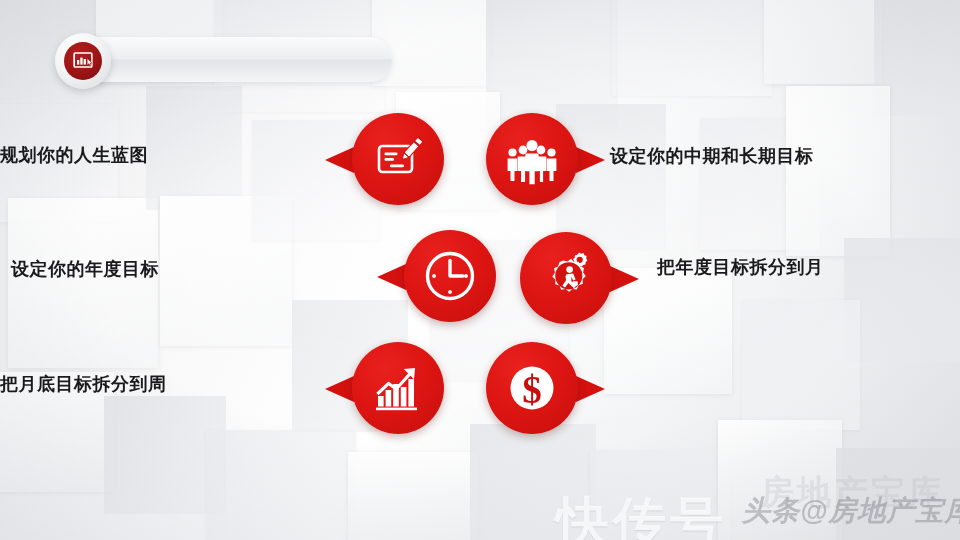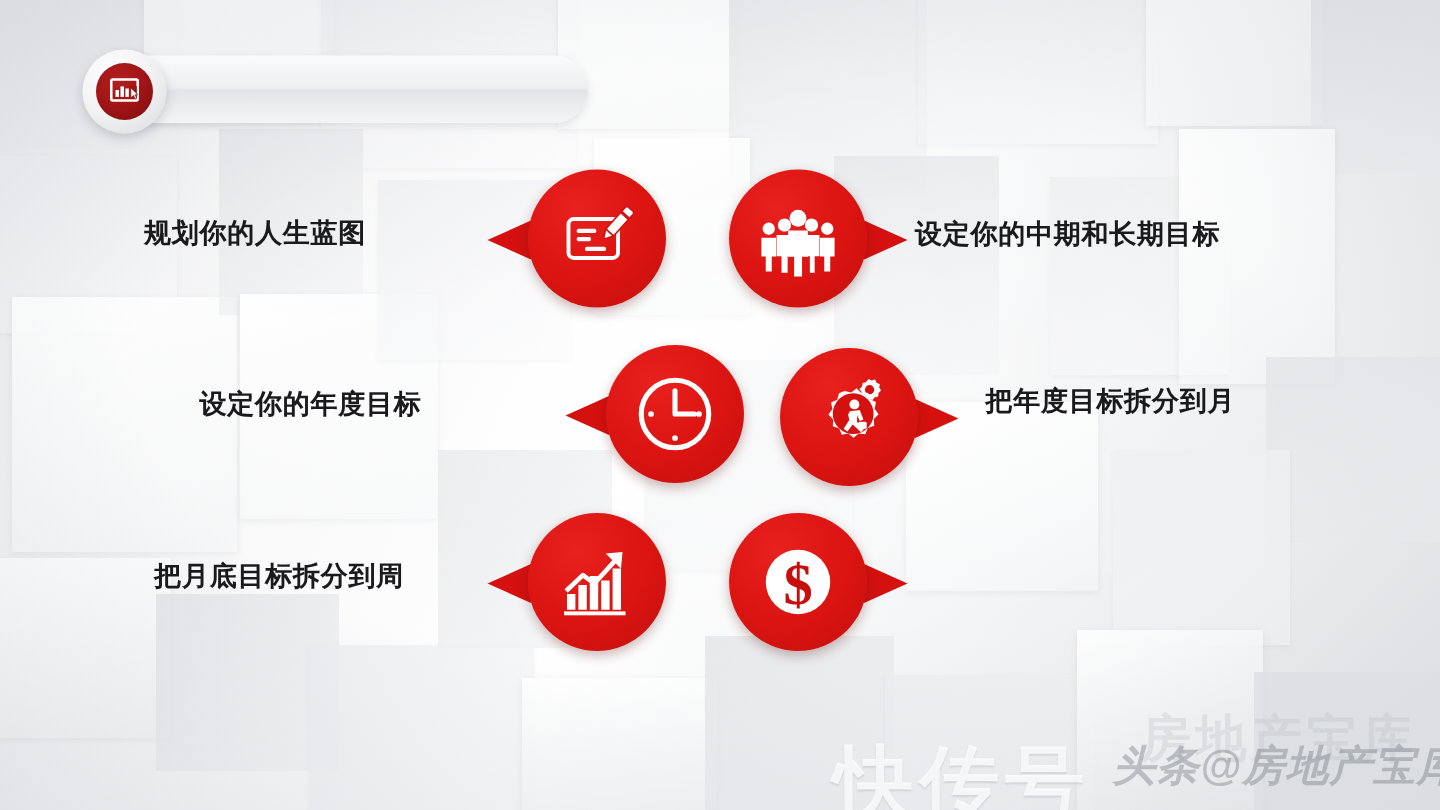--- a/index.html
+++ b/index.html
@@ -96,21 +96,21 @@
     display:flex;align-items:center;justify-content:center;
   }
 
   
   .step-label{
     position:absolute;
     font-size:18px;font-weight:bold;color:#1a1a1c;
     white-space:nowrap;line-height:1;
     letter-spacing:.5px;
   }
-  .step-label.lhs{text-align:center;margin-left:21px;}
+  .step-label.lhs{text-align:left;}
   .step-label.rhs{text-align:center;}
 
   
   #wm-big{
     position:absolute;left:556px;top:487px;
     font-size:53px;font-weight:bold;
     color:rgba(255,255,255,.78);
     letter-spacing:4px;white-space:nowrap;
     text-shadow:0 1px 1px rgba(170,175,182,.35);
   }
@@ -276,21 +276,21 @@
           <rect x="22.2" y="22" width="5.6" height="22.5"></rect>
           <rect x="29.8" y="25" width="5.6" height="19.5"></rect>
           <rect x="37.4" y="17" width="5.6" height="27.5"></rect>
           <rect x="5" y="45.6" width="41" height="2.6"></rect>
           <path d="M6.4 32 L17.6 21.4 L25.2 27 L41.2 9.4" fill="none" stroke="#ffffff" stroke-width="3.1" stroke-linejoin="round"></path>
           <path d="M32.8 7 L44 6 L43 17.2 Z"></path>
         </g>
       </svg>
     </div>
   </div>
-  <div class="step-label lhs" style="left:16px;top:375px;width:320px;padding-right:22px;box-sizing:border-box;">把月底目标拆分到周</div>
+  <div class="step-label lhs" style="left:0;top:375px;width:320px;padding-right:22px;box-sizing:border-box;">把月底目标拆分到周</div>
 
   <div class="bubble right" style="left:486px;top:342px;">
     <div class="tail"></div>
     <div class="disc"></div>
     <div class="glyph">
       <svg width="56" height="56" viewBox="0 0 56 56" aria-hidden="true">
         <circle cx="28" cy="28" r="21.5" fill="#ffffff"></circle>
         <text x="28" y="42.5" font-family="'Liberation Serif',serif" font-size="39" font-weight="bold" fill="#c5100e" text-anchor="middle">$</text>
       </svg>
     </div>

